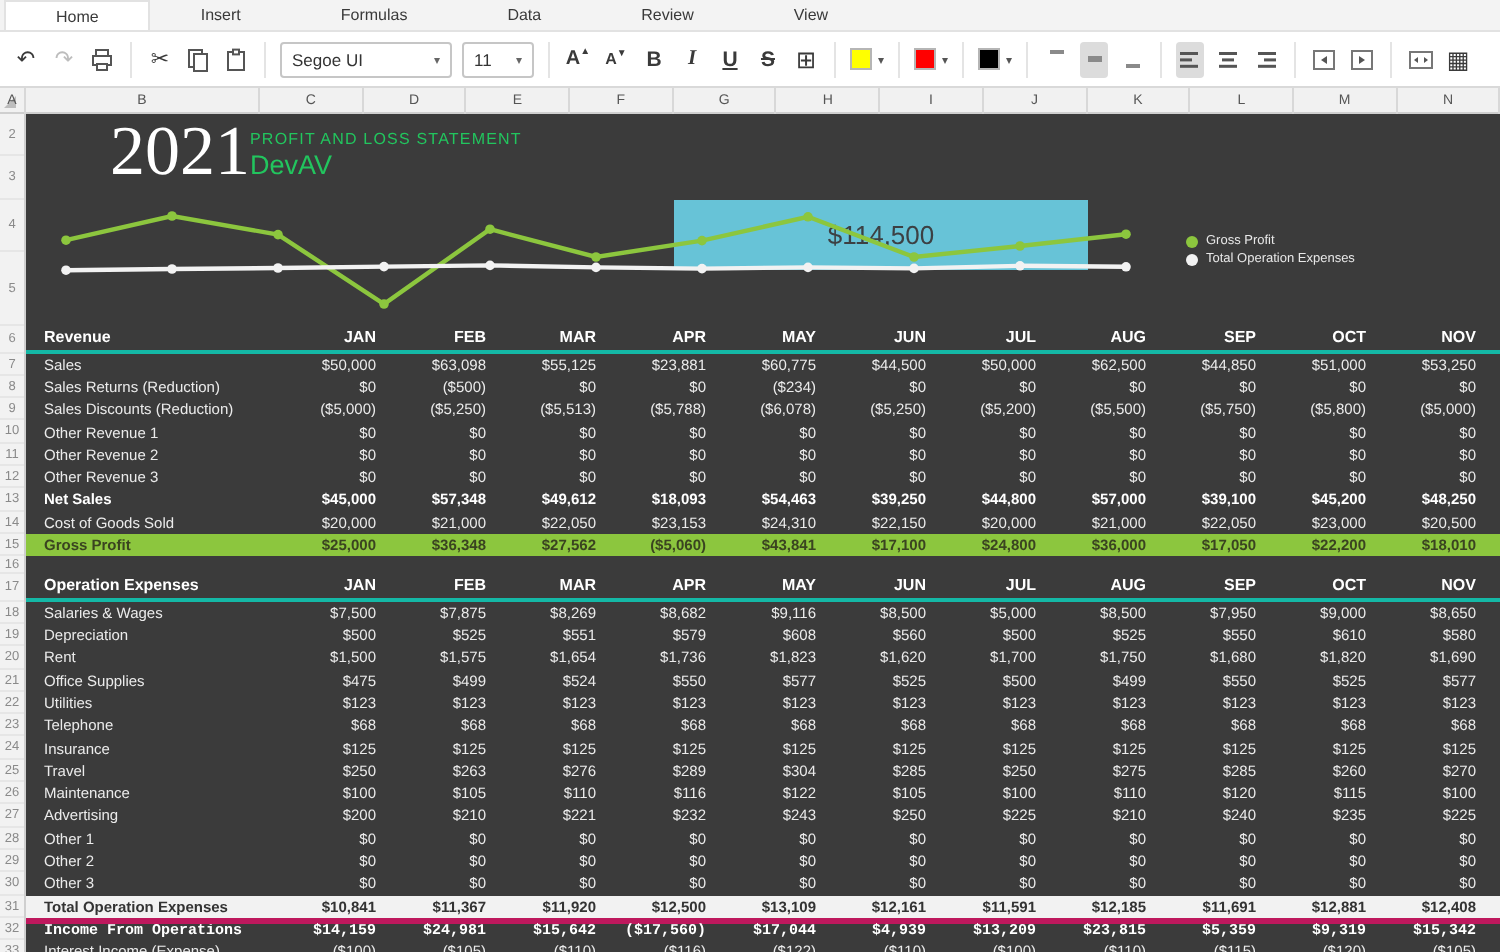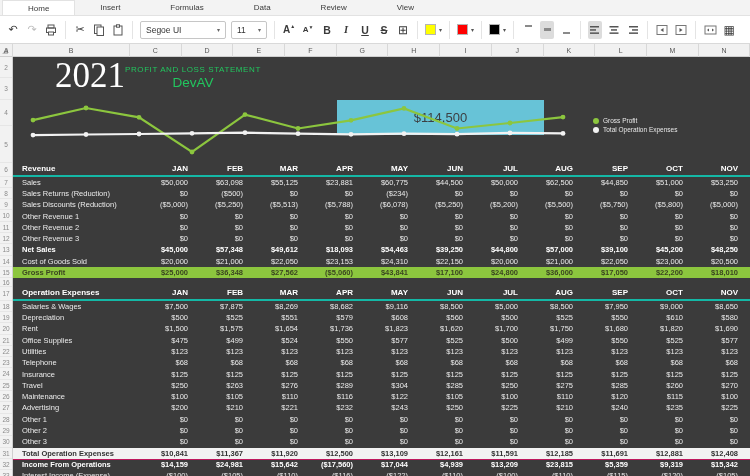--- a/index.html
+++ b/index.html
@@ -38,41 +38,41 @@
   .sheet { position:absolute; top:57px; left:0; right:0; bottom:0; display:flex; }
   .gutter { width:13px; background:#f2f2f2; border-right:1px solid #cfcfcf; }
   .grow { font-size:6.5px; color:#8a8a8a; text-align:center; border-bottom:1px solid #e6e6e6; }
   .content { flex:1; position:relative; background:#3b3b3b; overflow:hidden; }
 
   
   .banner { position:relative; height:43px;padding-left:44px; }
   .year { position:absolute; left:42px; top:-4px; font-family:"Liberation Serif", serif; font-size:35px; color:#fff; line-height:46px; }
   .titles { position:absolute; left:112px; top:8px; color:#22c55e; }
   .t1 { font-size:8px; letter-spacing:0.6px; }
-  .t2 { font-size:13.5px; text-align:center; margin-top:1px; }
+  .t2 { font-size:13.5px; margin-top:1px; }
   .kpi { position:absolute; left:324px; top:0; width:207px; height:35px; background:#67c3d7; color:#3c4043; font-size:13px; display:flex; align-items:center; justify-content:center;margin-top:43px; }
 
   
   .chartwrap { position:relative; height:63px; }
   .legend { position:absolute; left:580px; top:17px; display:flex; flex-direction:column; gap:2px; }
   .litem { display:flex; align-items:center; gap:4px; }
   .ldot { width:6px; height:6px; border-radius:50%; }
   .ltext { font-size:6.5px; color:#e8e8e8; }
 
   
   .tablearea { position:absolute; top:106px; left:0; right:0; }
   .r { display:grid; grid-template-columns:127px repeat(11, 1fr); height:11.3px; align-items:center;
        font-size:7.5px; color:#ebebeb; padding-right:5px; }
   .r .lab { padding-left:9px; white-space:nowrap; overflow:hidden; }
   .r .v { text-align:right; padding-right:7px; white-space:nowrap; }
   .r.hdr { height:13.5px; font-weight:bold; font-size:8px; color:#fff; border-bottom:2px solid #14b8a6; }
   .r.bold { font-weight:bold; color:#fff; }
   .r.green { background:#8cc63e; color:#3a4420; font-weight:bold; }
   .r.light { background:#f2f2f2; color:#333; font-weight:bold; }
-  .r.topline { border-top:1px solid #be185d; }
+  .r.topline { border-top:3px solid #be185d;font-family:Liberation Mono, monospace; }
   .gap { height:9px; }
 </style>
 </head>
 <body>
 
 <div class="app">
 
   <div class="tabbar">
       <div class="tab active">Home</div>
       <div class="tab">Insert</div>

